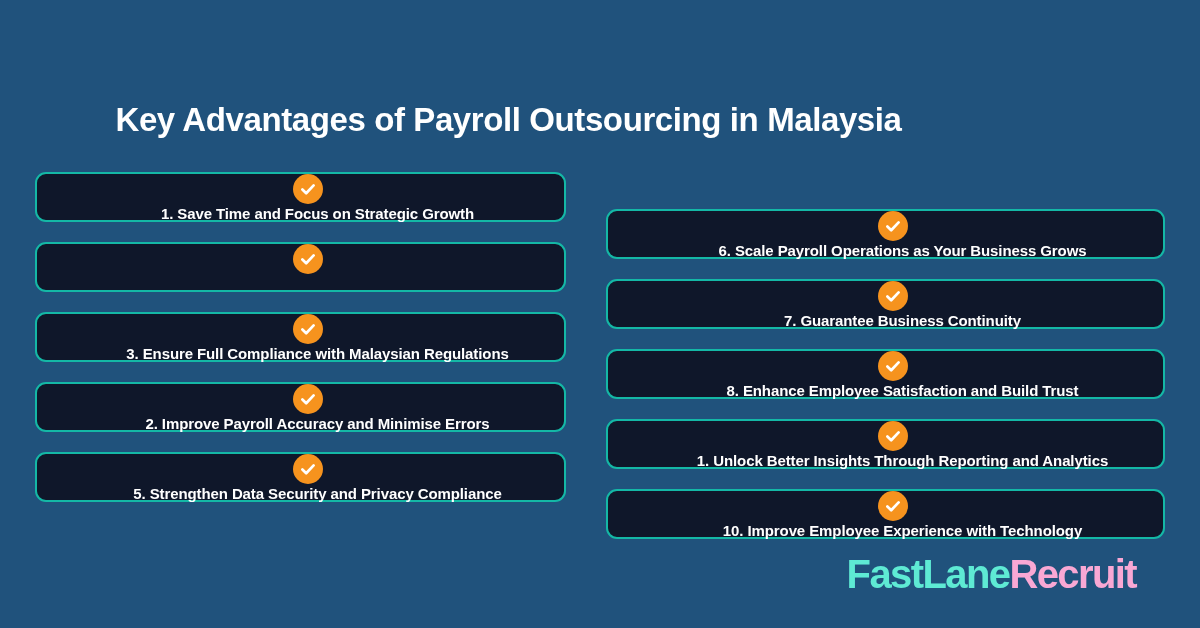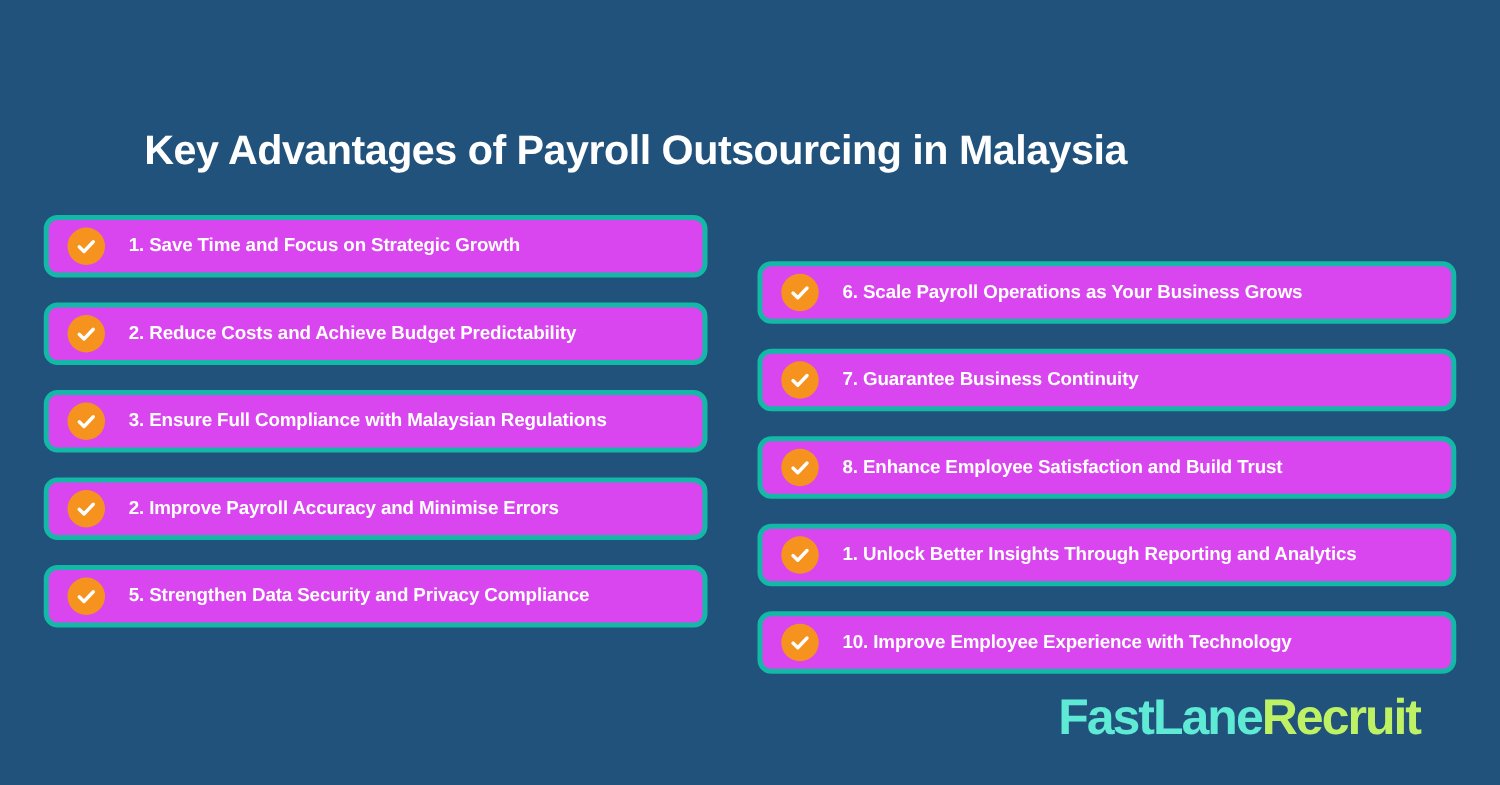--- a/index.html
+++ b/index.html
@@ -58,26 +58,27 @@
     width: 559px;
     margin-top: 37px;
   }
 
   
   .card {
     position: relative;
     box-sizing: border-box;
     height: 50px;
     margin-bottom: 20px;
-    border: 4px solid #14b8a6;
+    border: 2px solid #14b8a6;
     border-radius: 11px;
-    background: #d946ef;
+    background: #0f172a;
     display: flex;
     align-items: center;
     padding-left: 15px;
+    flex-direction: column;
   }
   .card:last-child {
     margin-bottom: 0;
   }
 
   .check-icon {
     flex: 0 0 auto;
     width: 30px;
     height: 30px;
     border-radius: 50%;
@@ -107,21 +108,21 @@
     position: absolute;
     right: 64px;
     top: 552px;
     font-size: 40px;
     font-weight: bold;
     letter-spacing: -1.6px;
     line-height: 44px;
     white-space: nowrap;
   }
   .logo .logo-fastlane { color: #5eead4; }
-  .logo .logo-recruit  { color: #bef264; }
+  .logo .logo-recruit  { color: #f9a8d4; }
 </style>
 </head>
 <body>
 
 <div id="infographic">
 
   <div class="title">Key Advantages of Payroll Outsourcing in Malaysia</div>
 
   <div class="columns">
 
@@ -133,21 +134,20 @@
             </svg>
         </span>
         <span class="card-label">1. Save Time and Focus on Strategic Growth</span>
       </div>
       <div class="card">
         <span class="check-icon">
           <svg viewBox="0 0 24 24" aria-hidden="true">
               <path d="M4.5 12.6 L9.6 17.6 L19.5 7.2" fill="none" stroke="#ffffff" stroke-width="3.6" stroke-linecap="round" stroke-linejoin="round"></path>
             </svg>
         </span>
-        <span class="card-label">2. Reduce Costs and Achieve Budget Predictability</span>
       </div>
       <div class="card">
         <span class="check-icon">
           <svg viewBox="0 0 24 24" aria-hidden="true">
               <path d="M4.5 12.6 L9.6 17.6 L19.5 7.2" fill="none" stroke="#ffffff" stroke-width="3.6" stroke-linecap="round" stroke-linejoin="round"></path>
             </svg>
         </span>
         <span class="card-label">3. Ensure Full Compliance with Malaysian Regulations</span>
       </div>
       <div class="card">

